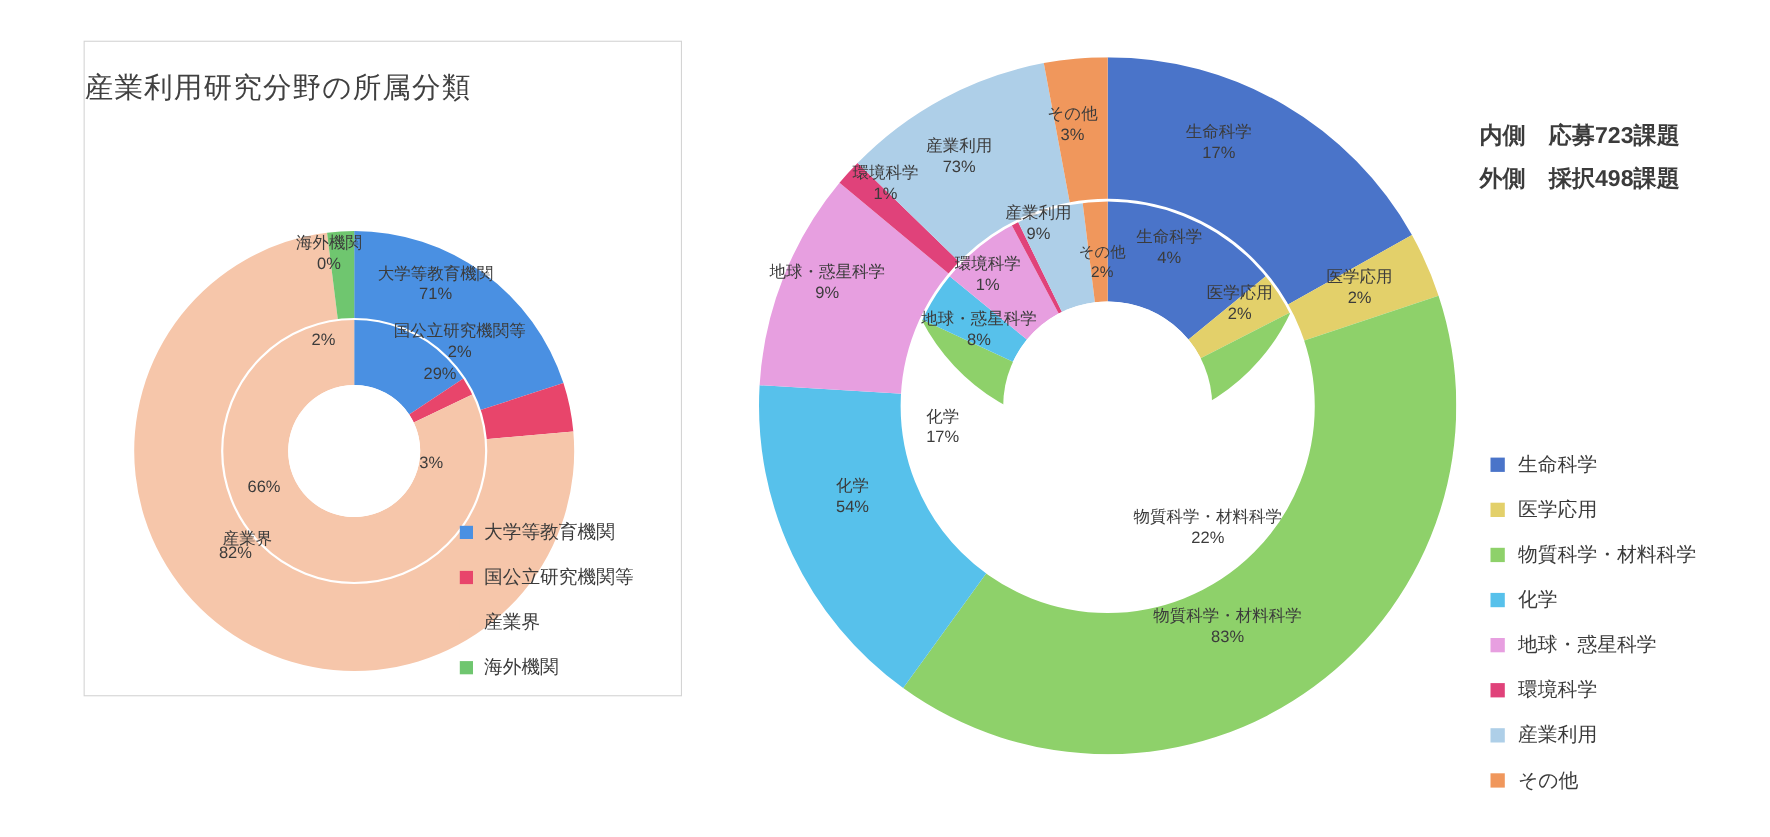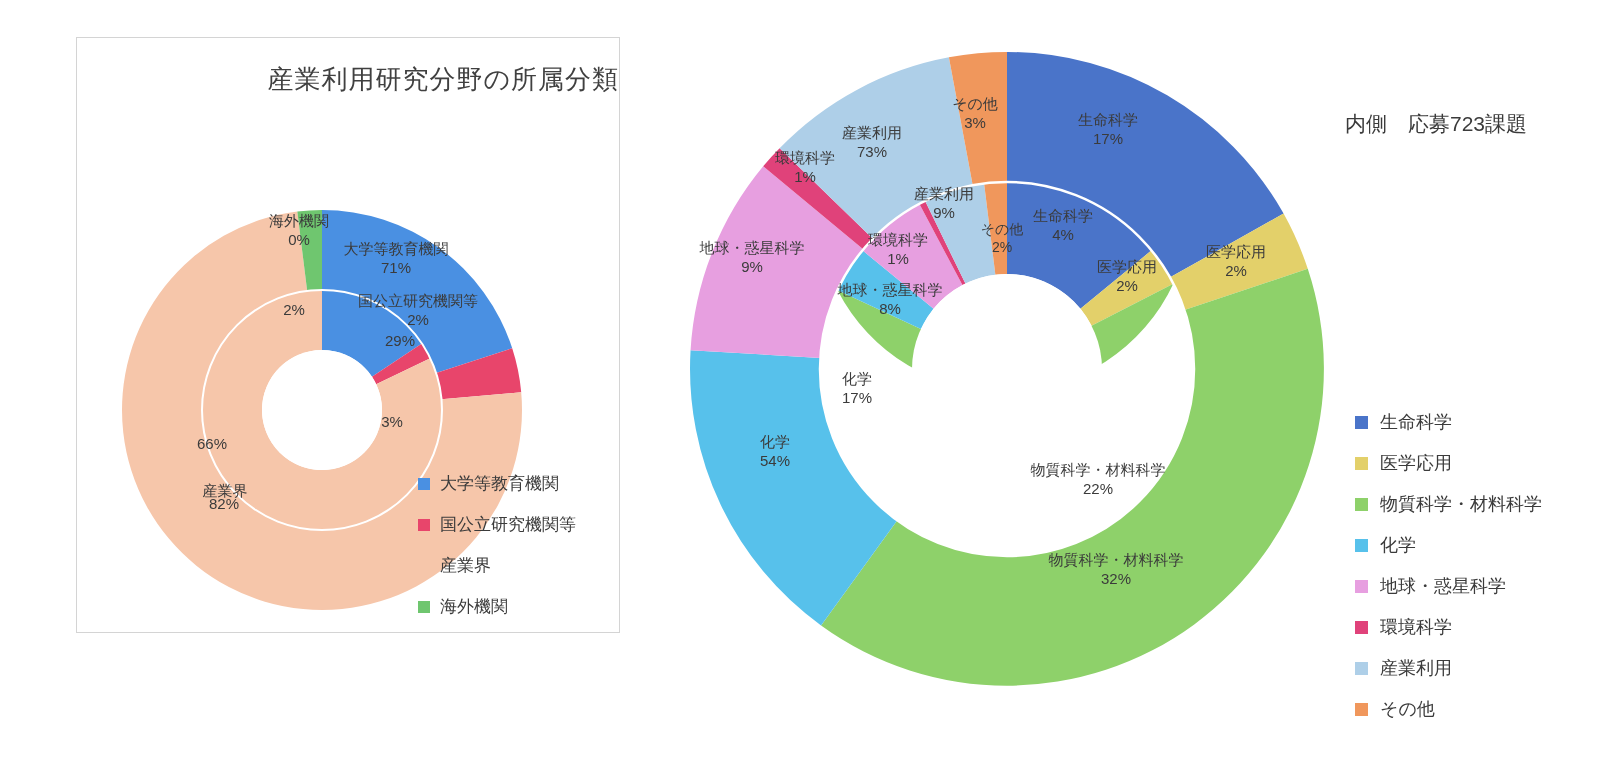--- a/index.html
+++ b/index.html
@@ -25,21 +25,21 @@
     height: 596px;
     border: 1px solid #d4d4d4;
     background: #ffffff;
     box-sizing: border-box;
   }
   #left-title {
     position: absolute;
     left: 0;
     top: 24px;
     width: 100%;
-    text-align: right;
+    text-align: left;
     font-size: 26px;
     color: #404040;
     letter-spacing: 1px;
   }
 
   .donut-wrap {
     position: absolute;
   }
   .donut-svg { display: block; }
 
@@ -70,21 +70,21 @@
     width: 12px;
     height: 12px;
     margin-right: 10px;
     flex: 0 0 auto;
   }
   #notes {
     position: absolute;
     left: 1345px;
     top: 105px;
     font-size: 21px;
-    font-weight: normal;
+    font-weight: bold;
     color: #3b3b3b;
     line-height: 1.85;
   }
   #right-legend {
     position: absolute;
     left: 1355px;
     top: 410px;
   }
   #right-legend .legend-item { font-size: 18px; margin-bottom: 17px; }
   #right-legend .legend-swatch { width: 13px; height: 13px; margin-right: 12px; }
@@ -122,35 +122,35 @@
     <b>0%</b>
 </div>
 <div class="lbl" style="left:396px; top:259px;">
   <b>大学等教育機関</b>
     <b>71%</b>
 </div>
 <div class="lbl" style="left:418px; top:311px;">
   <b>国公立研究機関等</b>
     <b>2%</b>
 </div>
-<div class="lbl" style="left:224px; top:504px;">
+<div class="lbl" style="left:214px; top:504px;">
   <b></b>
     <b>82%</b>
 </div>
 
 <div class="lbl" style="left:294px; top:310px;">
   <b>2%</b>
 </div>
 <div class="lbl" style="left:400px; top:341px;">
   <b>29%</b>
 </div>
 <div class="lbl" style="left:392px; top:422px;">
   <b>3%</b>
 </div>
-<div class="lbl" style="left:212px; top:444px;">
+<div class="lbl" style="left:240px; top:444px;">
   <b>66%</b>
 </div>
 <div class="lbl" style="left:225px; top:491px; font-size:15px;">
   <b>産業界</b>
 </div>
 
 <div class="legend" id="left-legend">
   <div class="legend-item">
     <span class="legend-swatch" style="background:#4a90e2"></span>
     <span>大学等教育機関</span>
@@ -206,21 +206,21 @@
 <div class="lbl" style="left:1108px; top:130px;">
   <b>生命科学</b>
     <b>17%</b>
 </div>
 <div class="lbl" style="left:1236px; top:262px;">
   <b>医学応用</b>
     <b>2%</b>
 </div>
 <div class="lbl" style="left:1116px; top:570px;">
   <b>物質科学・材料科学</b>
-    <b>32%</b>
+    <b>83%</b>
 </div>
 <div class="lbl" style="left:775px; top:452px;">
   <b>化学</b>
     <b>54%</b>
 </div>
 <div class="lbl" style="left:752px; top:258px;">
   <b>地球・惑星科学</b>
     <b>9%</b>
 </div>
 <div class="lbl" style="left:805px; top:168px;">
@@ -264,20 +264,21 @@
   <b>産業利用</b>
     <b>9%</b>
 </div>
 <div class="lbl" style="left:1002px; top:238px; font-size:14px;">
   <b>その他</b>
     <b>2%</b>
 </div>
 
 <div id="notes">
   <div>内側　応募723課題</div>
+  <div>外側　採択498課題</div>
 </div>
 
 <div class="legend" id="right-legend">
   <div class="legend-item">
     <span class="legend-swatch" style="background:#4a74c9"></span>
     <span>生命科学</span>
   </div>
   <div class="legend-item">
     <span class="legend-swatch" style="background:#e3d06a"></span>
     <span>医学応用</span>

